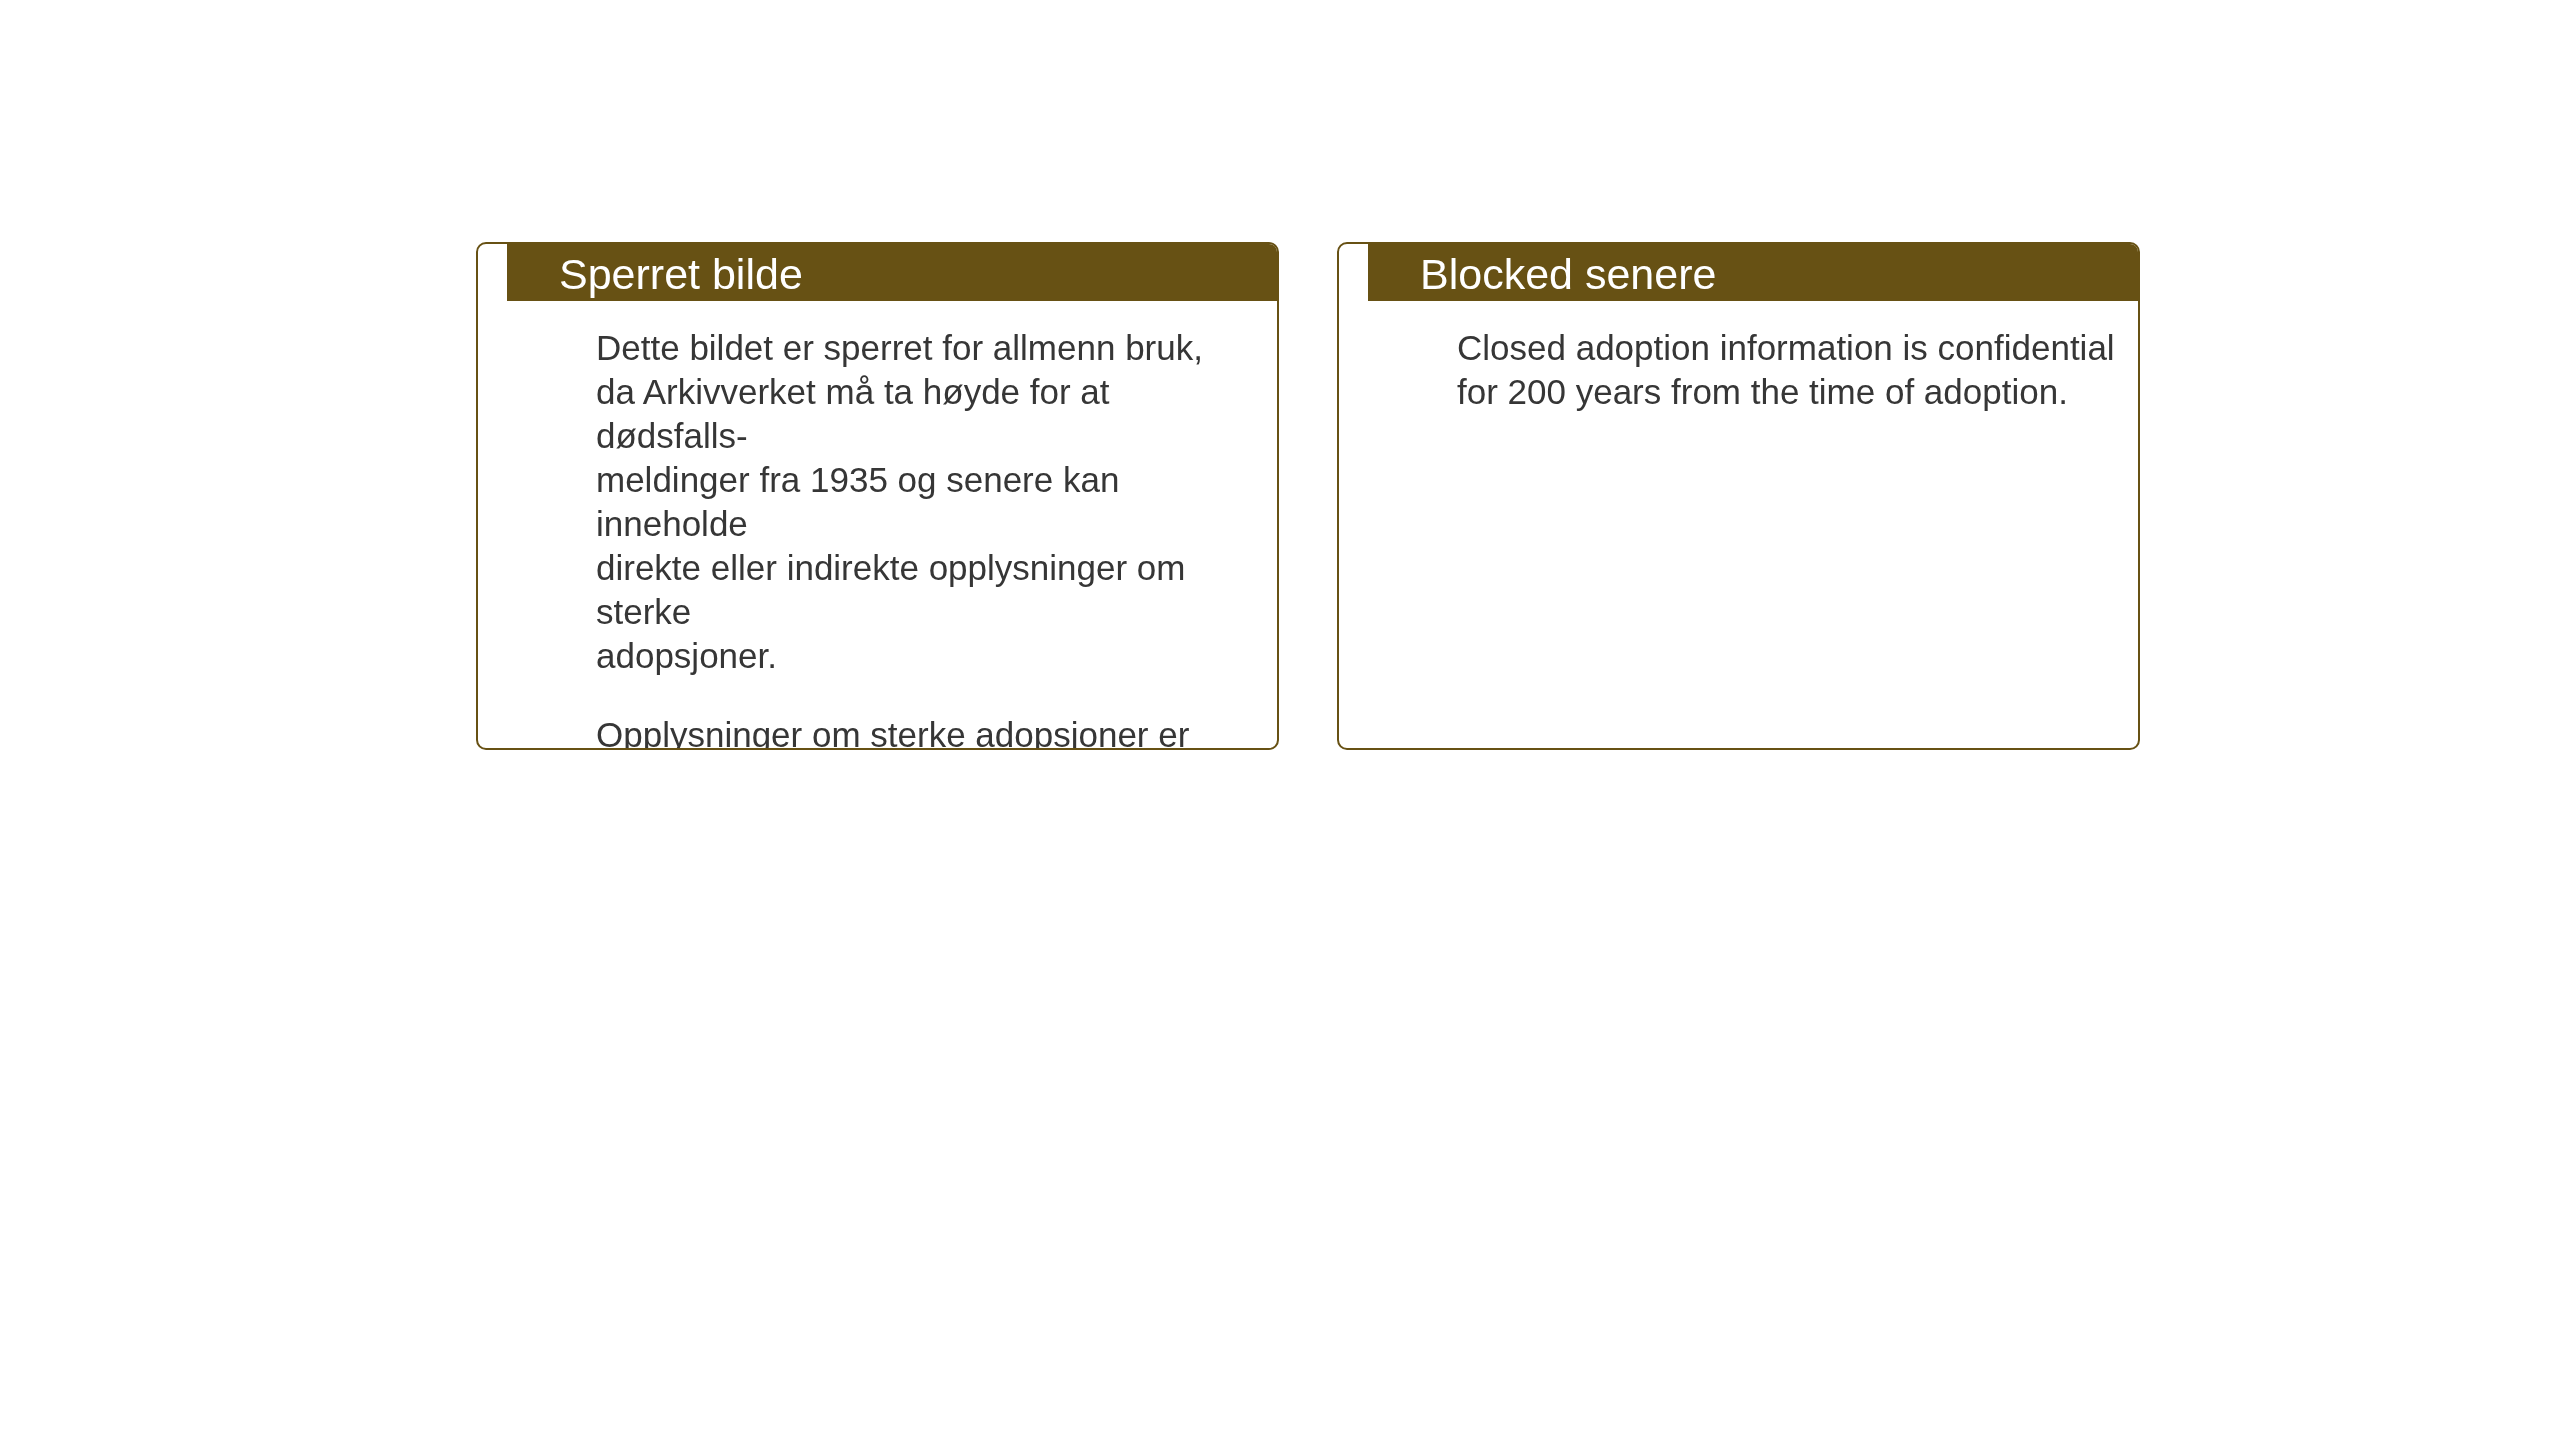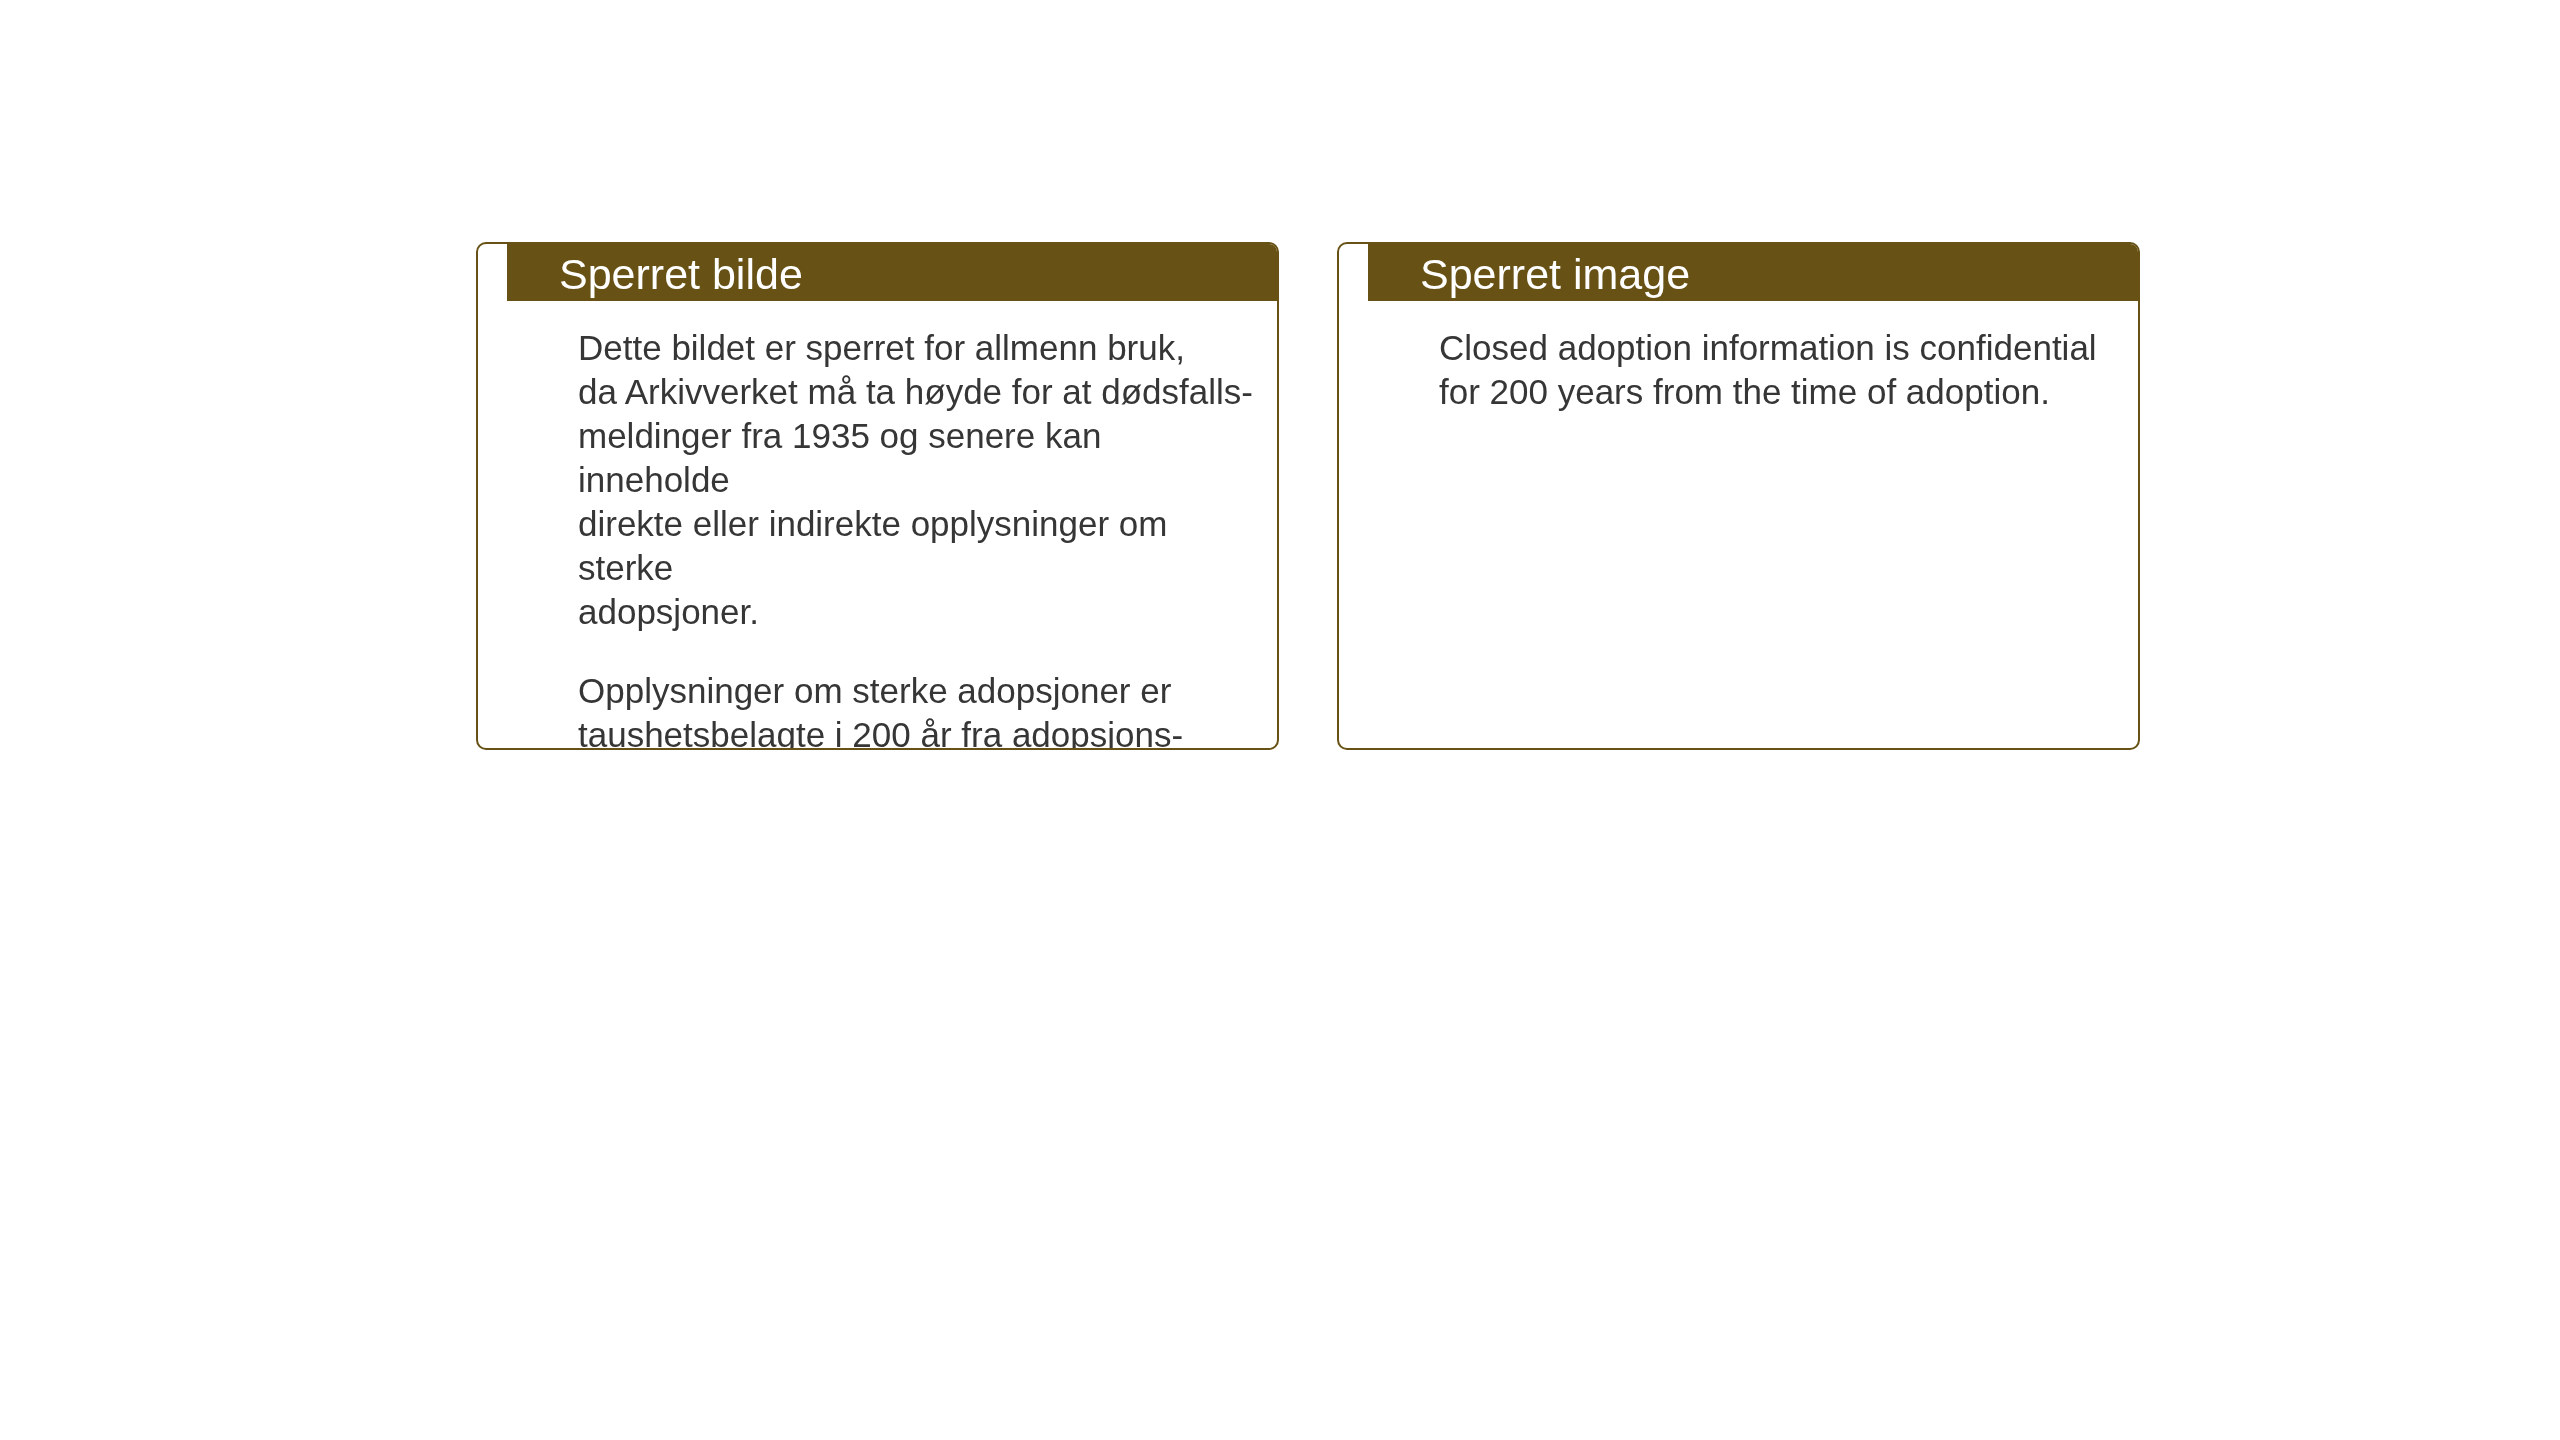--- a/index.html
+++ b/index.html
@@ -42,20 +42,21 @@
   .notice-card-title {
     color: var(--title-text);
     font-size: 43px;
     line-height: 57px;
     padding: 4px 0 0 23px;
     font-weight: 400;
     white-space: nowrap;
   }
   .notice-card-body {
     padding: 25px 20px 0 42px;
+    margin-left: 18px;
   }
   .notice-card-body p {
     margin: 0 0 35px 0;
     font-size: 35px;
     line-height: 44px;
     color: var(--body-text);
     white-space: pre-line;
   }
 </style>
 </head>
@@ -74,21 +75,21 @@
 direkte eller indirekte opplysninger om sterke
 adopsjoner.</p>
       <p>Opplysninger om sterke adopsjoner er
 taushetsbelagte i 200 år fra adopsjons-
 tidspunktet.</p>
     </div>
   </div>
 
   <div class="notice-card">
     <div class="notice-card-header">
-      <div class="notice-card-title">Sperret image</div>
+      <div class="notice-card-title">Blocked senere</div>
     </div>
     <div class="notice-card-body">
       <p>Closed adoption information is confidential
 for 200 years from the time of adoption.</p>
     </div>
   </div>
 
 </div>
 
 </body></html>

